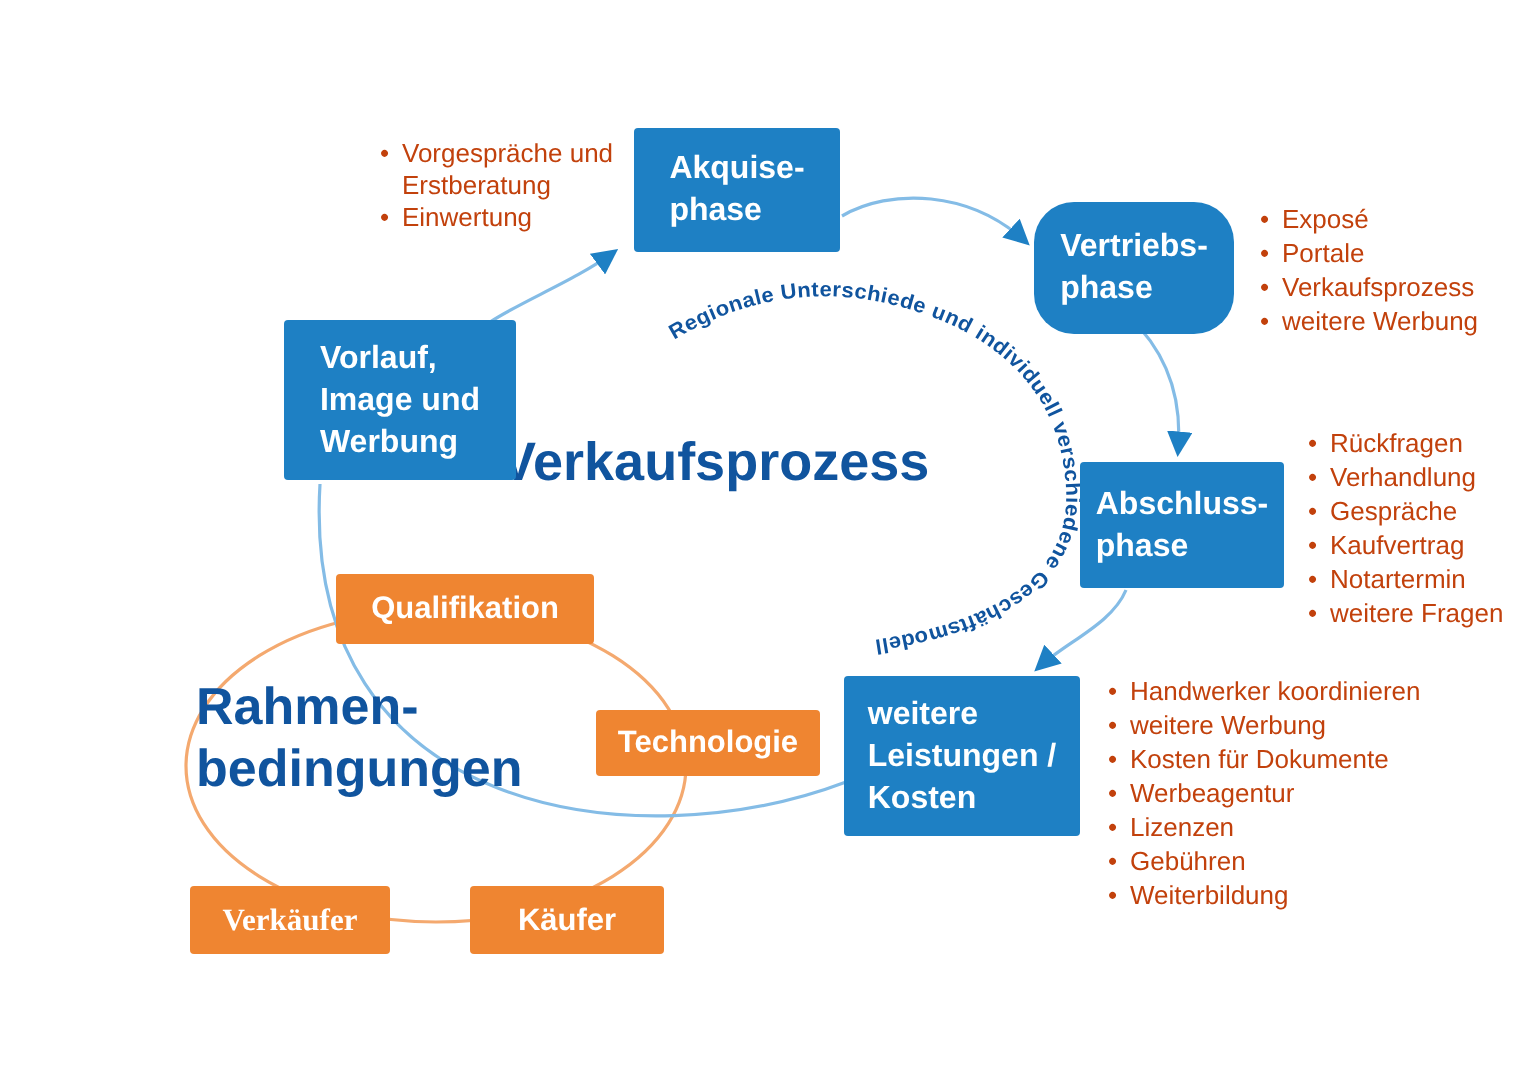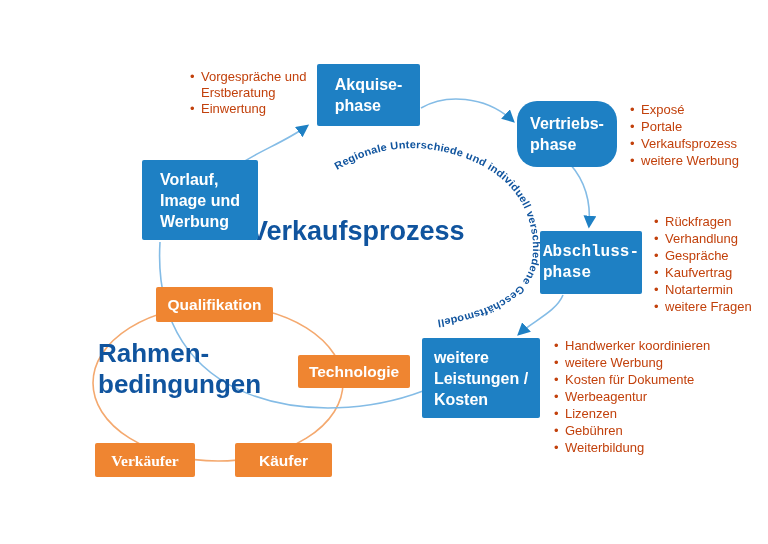--- a/index.html
+++ b/index.html
@@ -71,27 +71,27 @@
   <div class="big-title" id="framework-title">Rahmen-
 bedingungen</div>
 
   <div class="node blue" style="left:142px;top:160px;width:116px;height:80px;">Vorlauf,
 Image und
 Werbung</div>
   <div class="node blue" style="left:317px;top:64px;width:103px;height:62px;">Akquise-
 phase</div>
   <div class="node blue" style="left:517px;top:101px;width:100px;height:66px;border-radius:20px;">Vertriebs-
 phase</div>
-  <div class="node blue" style="left:540px;top:231px;width:102px;height:63px;font-family:Liberation Mono, monospace;">Abschluss-
+  <div class="node blue" style="left:540px;top:231px;width:102px;height:63px;">Abschluss-
 phase</div>
   <div class="node blue" style="left:422px;top:338px;width:118px;height:80px;">weitere
 Leistungen /
 Kosten</div>
 
-  <div class="node orange" style="left:156px;top:287px;width:117px;height:35px;">Qualifikation</div>
+  <div class="node orange" style="left:168px;top:287px;width:129px;height:35px;">Qualifikation</div>
   <div class="node orange" style="left:298px;top:355px;width:112px;height:33px;">Technologie</div>
   <div class="node orange" style="left:95px;top:443px;width:100px;height:34px;font-family:Liberation Serif, serif;">Verkäufer</div>
   <div class="node orange" style="left:235px;top:443px;width:97px;height:34px;">Käufer</div>
 
   <ul class="notes" id="notes-akquise">
     <li>Vorgespräche und Erstberatung</li>
     <li>Einwertung</li>
   </ul>
   <ul class="notes" id="notes-vertrieb">
     <li>Exposé</li>

